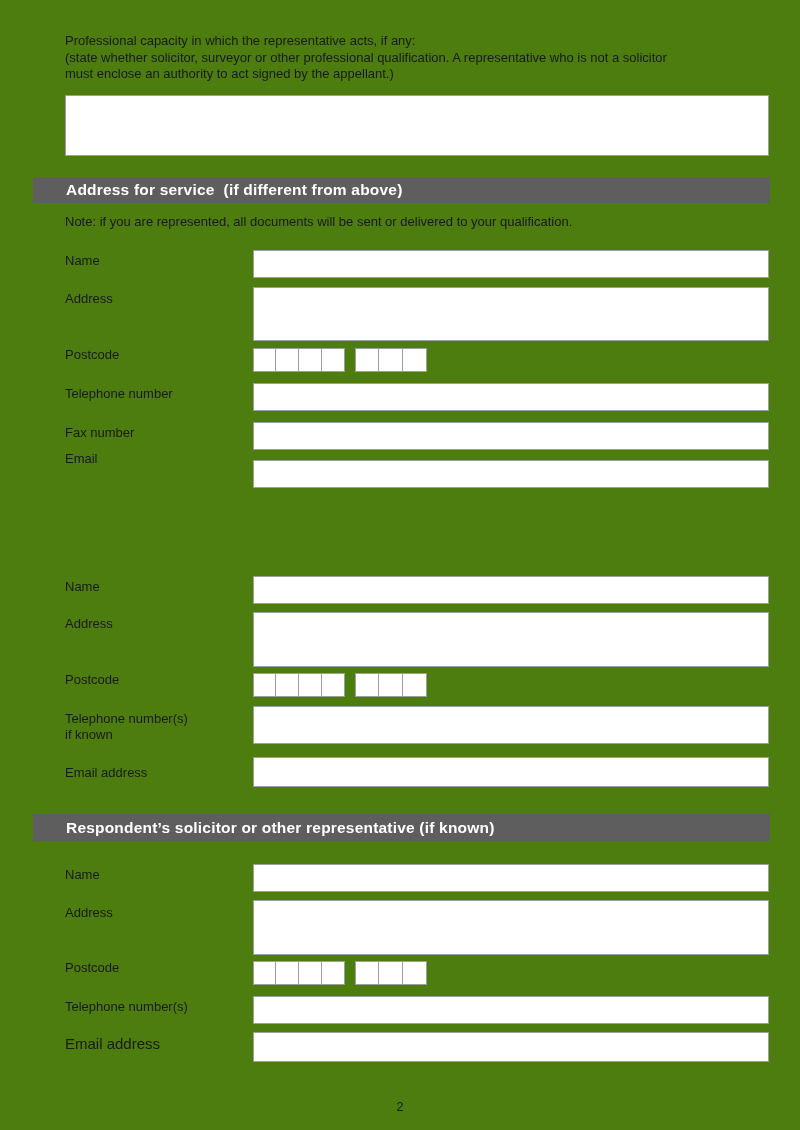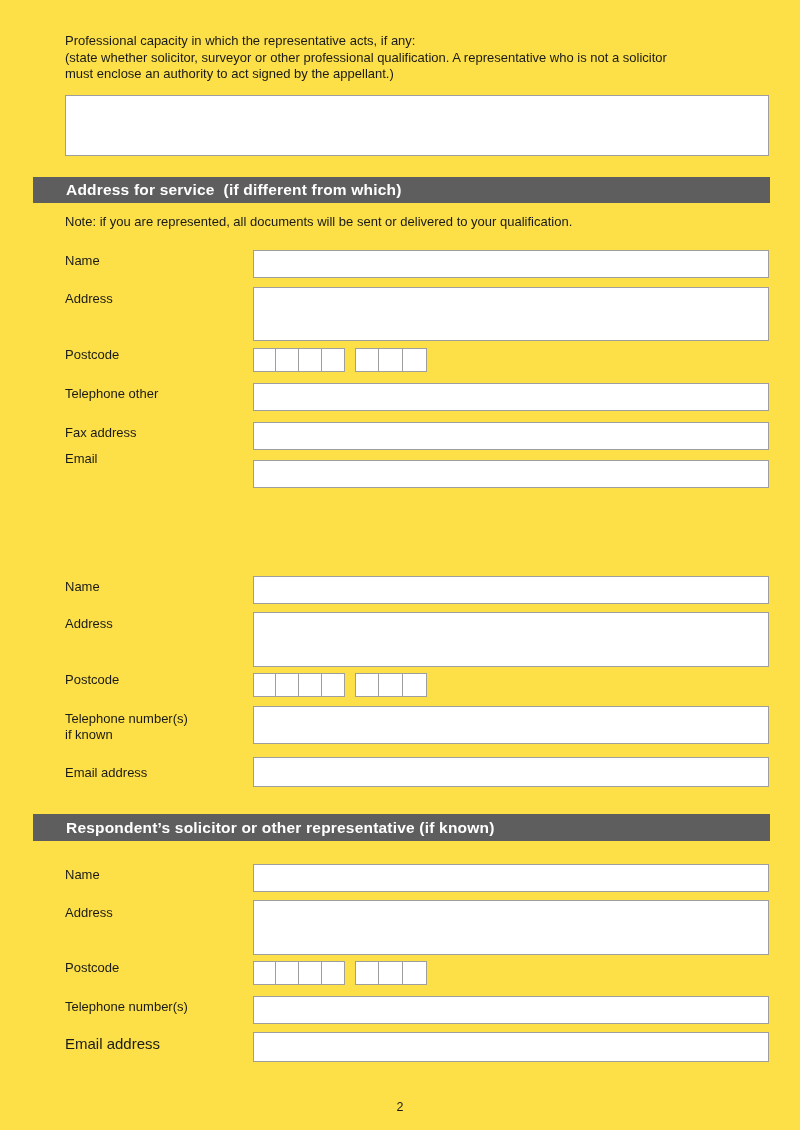--- a/index.html
+++ b/index.html
@@ -1,21 +1,21 @@
 <!DOCTYPE html>
 <html><head>
 <meta charset="utf-8">
 <style>
   * { box-sizing: border-box; }
   html, body { margin: 0; padding: 0; background: #ffffff; }
   .page {
     position: relative;
     width: 800px;
     height: 1130px;
-    background: #fde047;
+    background: #4d7c0f;
     font-family: "Liberation Sans", sans-serif;
     color: #1a1a1a;
     overflow: hidden;
   }
 
   .intro {
     position: absolute;
     left: 65px;
     top: 33px;
     width: 706px;
@@ -152,21 +152,21 @@
 <body>
 
 <div class="page">
 
   <div class="intro">Professional capacity in which the representative acts, if any:
 (state whether solicitor, surveyor or other professional qualification. A representative who is not a solicitor
 must enclose an authority to act signed by the appellant.)</div>
   <textarea class="box box-wide f-capacity" style=""></textarea>
 
   <div class="bar bar1">
-    <span class="bar-label">Address for service  (if different from which)</span>
+    <span class="bar-label">Address for service  (if different from above)</span>
   </div>
   <div class="note">Note: if you are represented, all documents will be sent or delivered to your qualification.</div>
 
   <div class="lbl l-s1-name">Name</div>
   <input class="box f-s1-name" style="">
 
   <div class="lbl l-s1-address">Address</div>
   <textarea class="box f-s1-address" style=""></textarea>
 
   <div class="lbl l-s1-postcode">Postcode</div>
@@ -177,24 +177,24 @@
       <input class="pc-cell" maxlength="1" style="">
       <input class="pc-cell" maxlength="1" style="">
     </div>
     <div class="pc-group pc-group-b">
       <input class="pc-cell" maxlength="1" style="">
       <input class="pc-cell" maxlength="1" style="">
       <input class="pc-cell" maxlength="1" style="">
     </div>
   </div>
 
-  <div class="lbl l-s1-tel">Telephone other</div>
+  <div class="lbl l-s1-tel">Telephone number</div>
   <input class="box f-s1-tel" style="">
 
-  <div class="lbl l-s1-fax">Fax address</div>
+  <div class="lbl l-s1-fax">Fax number</div>
   <input class="box f-s1-fax" style="">
 
   <div class="lbl l-s1-email">Email</div>
   <input class="box f-s1-email" style="">
 
 
   <div class="lbl l-s2-name">Name</div>
   <input class="box f-s2-name" style="">
 
   <div class="lbl l-s2-address">Address</div>

